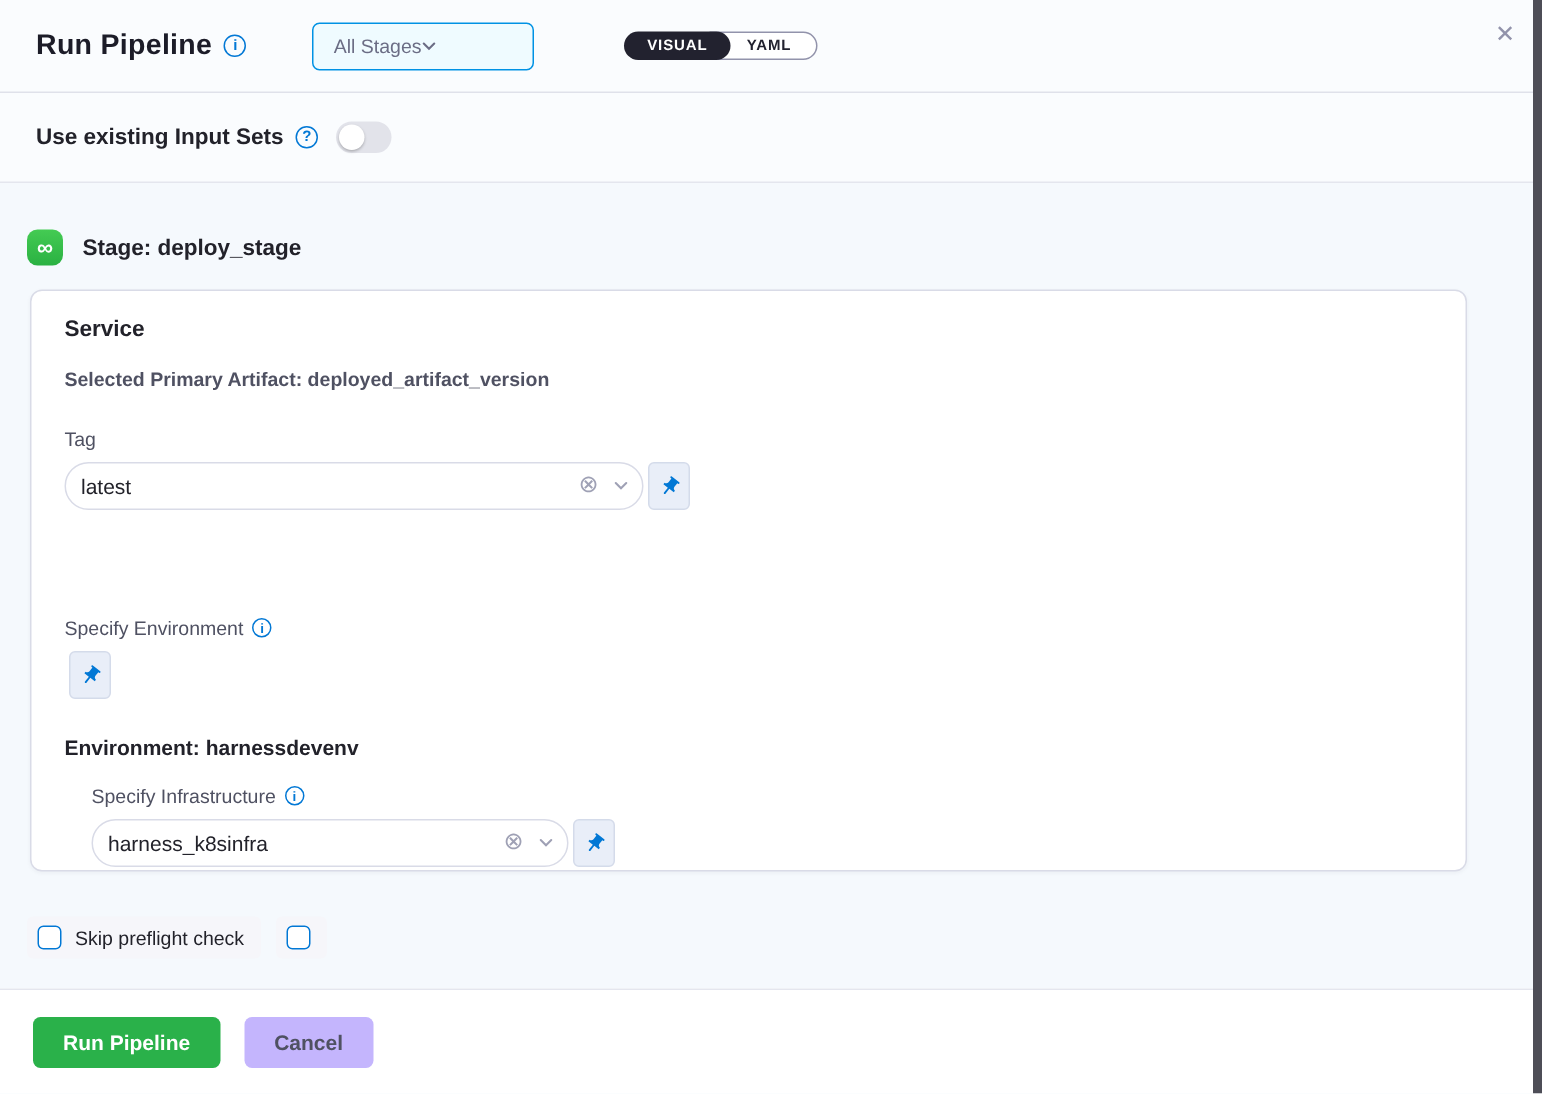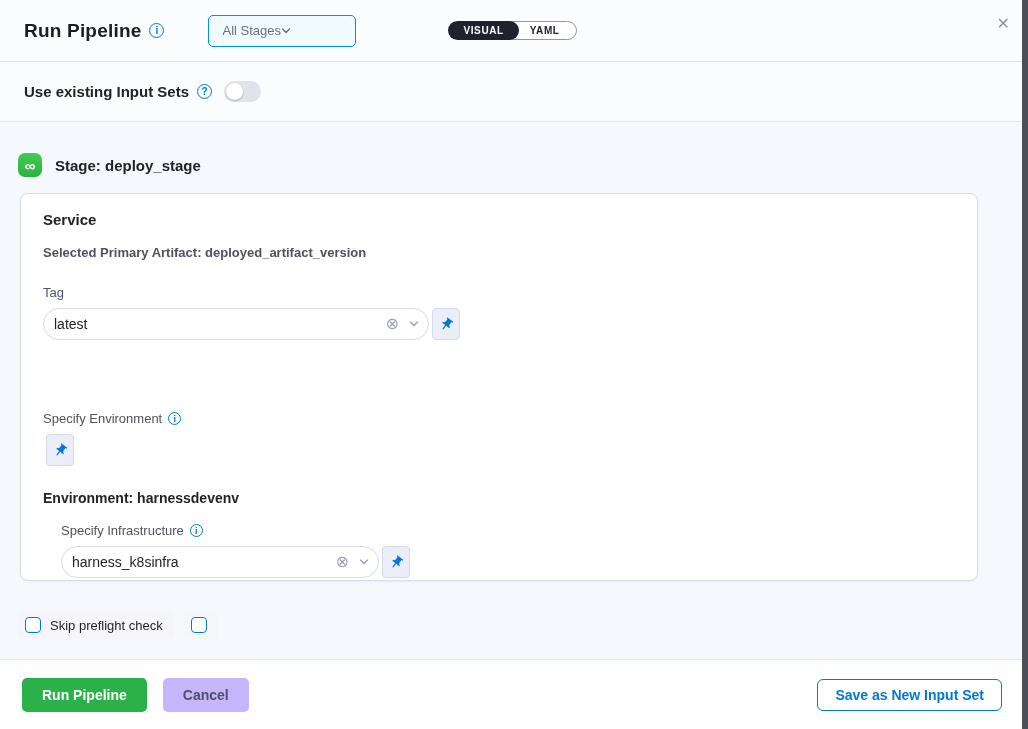--- a/index.html
+++ b/index.html
@@ -10,21 +10,21 @@
 
   .modal { display:flex; flex-direction:column; height:729px; width:1028px; }
 
   
   .header { height:62px; flex:0 0 62px; background:#fafcfe; border-bottom:1px solid #dfe1ea; display:flex; align-items:center; padding:0 24px; position:relative; }
   .title { font-size:19px; font-weight:bold; color:#1c1c28; letter-spacing:.2px; }
   .icon-circle { display:inline-flex; align-items:center; justify-content:center; width:15px; height:15px; border-radius:50%; border:1.5px solid #0278d5; color:#0278d5; font-size:10px; font-weight:bold; margin-left:8px; flex:0 0 auto; font-style:normal; }
   .stage-select { margin-left:44px; width:148px; height:32px; background:#effbff; border:1px solid #0092e4; border-radius:5px; display:flex; align-items:center; justify-content:flex-start; padding:0 10px 0 13px; color:#6b6d85; font-size:13px; cursor:pointer; }
   .chev { width:10px; height:10px; flex:0 0 auto; }
   .chev svg { display:block; }
-  .mode-toggle { margin-left:92px; display:flex; align-items:flex-end; height:19px; }
+  .mode-toggle { margin-left:60px; display:flex; align-items:flex-end; height:19px; }
   .mode-visual { background:#22222f; color:#fff; border-radius:10px; padding:0 15px; height:19px; display:flex; align-items:center; font-size:10px; font-weight:bold; letter-spacing:.6px; position:relative; z-index:2; }
   .mode-yaml { background:#fff; border:1px solid #9293ab; color:#22222f; border-radius:0 10px 10px 0; padding:0 16px 0 24px; height:19px; display:flex; align-items:center; font-size:10px; font-weight:bold; letter-spacing:.6px; margin-left:-14px; }
   .close-btn { position:absolute; right:18px; top:16px; color:#9293ab; font-size:16px; line-height:1; cursor:pointer; background:none; border:none; font-family:inherit; }
 
   
   .inputsets-row { height:60px; flex:0 0 60px; background:#fafcfe; border-bottom:1px solid #e4e6ee; display:flex; align-items:center; padding:0 24px; }
   .inputsets-label { font-size:15px; font-weight:bold; color:#22222a; }
   .switch { width:37px; height:21px; border-radius:11px; background:#e2e3ea; position:relative; margin-left:12px; cursor:pointer; flex:0 0 auto; }
   .switch-knob { position:absolute; left:2px; top:2px; width:17px; height:17px; border-radius:50%; background:#fff; box-shadow:0 1px 2px rgba(0,0,0,.25); }
 
@@ -180,16 +180,15 @@
       <div class="option-pill">
         <div class="checkbox"></div>
       </div>
     </div>
 
   </div>
 
   <div class="footer">
     <button class="btn btn-run">Run Pipeline</button>
     <button class="btn btn-cancel">Cancel</button>
-    <button class="btn btn-save">Save as New Input Set</button>
   </div>
 
 </div>
 
 </body></html>

